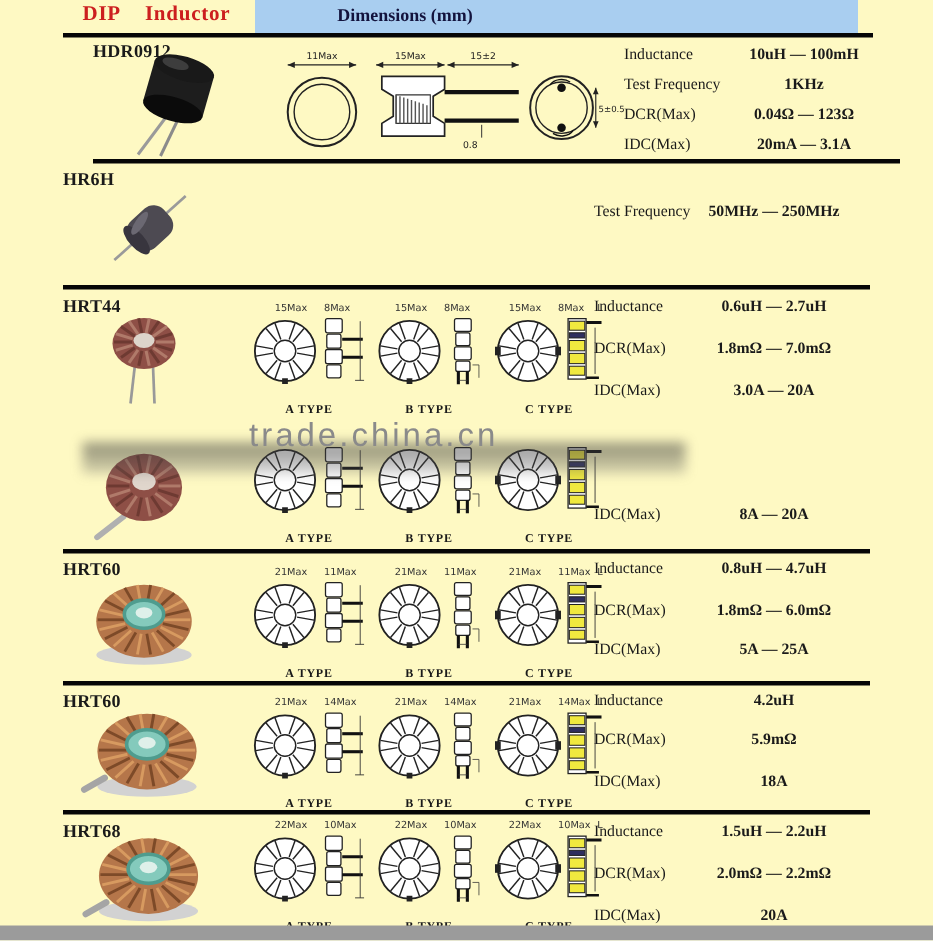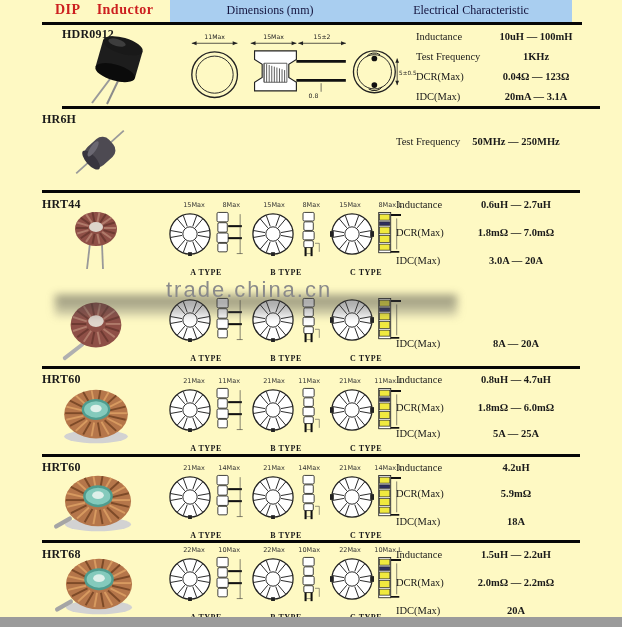--- a/index.html
+++ b/index.html
@@ -5,41 +5,41 @@
   html,body{margin:0;padding:0;background:#e8e8e8;}
   .page{
     position:relative;width:622px;height:627px;margin:0 auto;
     background:#fef9c3;overflow:hidden;
     font-family:"Liberation Serif", serif;color:#1a1a1a;
   }
   
   .hdr-brand{position:absolute;left:55px;top:2px;display:flex;gap:16px;
     font-weight:bold;font-size:14px;letter-spacing:.5px;}
   .hdr-blue{position:absolute;left:170px;top:0;width:402px;height:22px;}
-  .hdr-col{position:absolute;top:3px;font-weight:normal;font-size:12px;text-align:center;}
+  .hdr-col{position:absolute;top:3px;font-weight:bold;font-size:12px;text-align:center;}
   .hdr-col.dim{left:0;width:200px;}
   .hdr-col.elec{left:200px;width:202px;}
   .hdr-rule{position:absolute;left:42px;top:22px;width:540px;height:3px;background:#060606;}
   
   .row{position:absolute;left:42px;width:538px;}
   .row.rule{border-bottom:3px solid #060606;}
   .model{position:absolute;left:0;top:2px;font-weight:bold;font-size:12px;letter-spacing:.2px;}
   .photo{position:absolute;}
   .draws{position:absolute;left:126px;top:2px;width:232px;height:100%;
     display:flex;align-items:center;gap:7px;}
   .specs{position:absolute;left:352px;top:0;width:186px;height:100%;}
   .spec{position:absolute;left:0;width:186px;height:16px;font-size:10.5px;}
   .spec .lb{position:absolute;left:2px;top:0;white-space:nowrap;}
   .spec .vl{position:absolute;left:58px;top:0;width:128px;text-align:center;white-space:nowrap;font-weight:bold;}
   
   .tgrp{display:inline-flex;flex-direction:column;align-items:center;}
   .tg-dims{display:flex;align-items:flex-end;height:9px;
     font-family:"DejaVu Sans", sans-serif;font-size:6.5px;color:#333;}
   .tg-dims .d1{width:44px;text-align:center;}
-  .tg-dims .d2{width:24px;text-align:right;}
+  .tg-dims .d2{width:24px;text-align:left;}
   .tg-dims .dl{width:8px;text-align:center;}
   .tg-views{display:flex;align-items:flex-end;gap:2px;}
   .tg-label{font-size:8px;font-weight:bold;letter-spacing:.5px;margin-top:11px;}
   
   .blur-band{position:absolute;left:55px;top:295px;width:402px;height:21px;
     background:linear-gradient(to bottom, rgba(55,55,55,.55), rgba(110,110,110,.25));
     filter:blur(4px);z-index:4;}
   .watermark{position:absolute;left:166px;top:277px;z-index:5;
     font-family:"Liberation Sans", sans-serif;font-size:22px;letter-spacing:2px;
     color:rgba(128,128,128,.88);}
@@ -50,21 +50,20 @@
 </head>
 <body>
 
 <div class="page">
   <div class="hdr-brand" style="color: rgb(204, 31, 31);">
     <span>DIP</span>
     <span>Inductor</span>
   </div>
   <div class="hdr-blue" id="hdrBlue" style="background: rgb(169, 206, 240);">
     <span class="hdr-col dim" style="color: rgb(19, 19, 61);">Dimensions (mm)</span>
-    <span class="hdr-col elec" style="color: rgb(19, 19, 61);">Electrical Characteristic</span>
   </div>
   <div class="hdr-rule"></div>
 
   <div id="rows">
       <div class="row rule" style="top: 25px; height: 81px; margin-left: 20px;">
         <div class="model">HDR0912</div>
         <div class="photo" style="left: 12px; top: 6px;">
           <svg width="88" height="74" viewBox="0 0 88 74">
     <line x1="36" y1="48" x2="18" y2="72" stroke="#9a9a9a" stroke-width="2"></line>
     <line x1="44" y1="50" x2="33" y2="73" stroke="#8b8b8b" stroke-width="2"></line>

